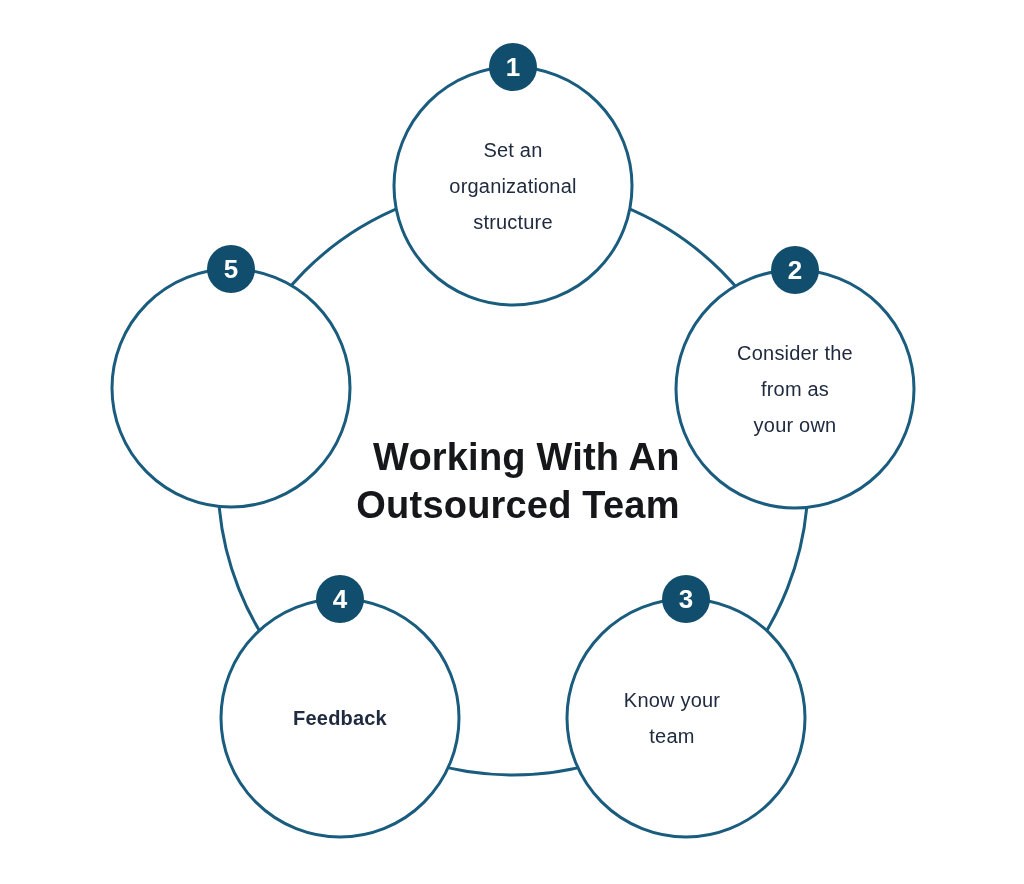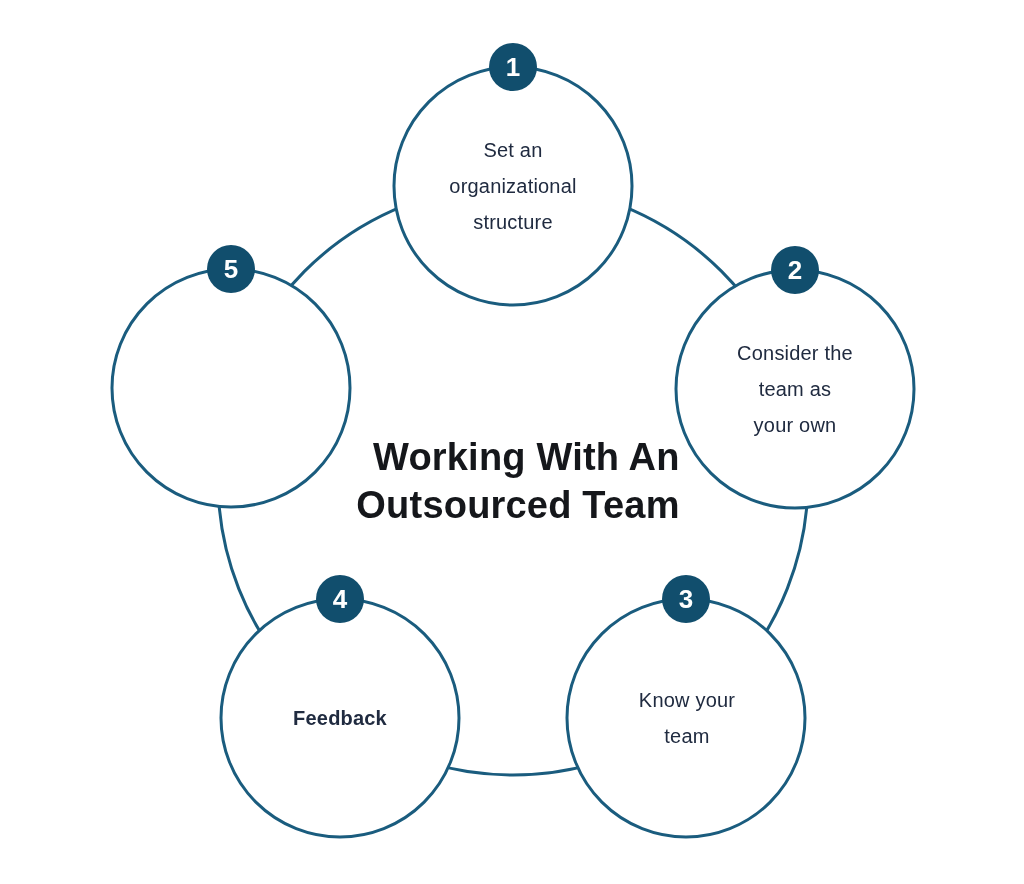--- a/index.html
+++ b/index.html
@@ -90,22 +90,22 @@
       <span>4</span>
     </div>
   <div class="badge" style="left:207px; top:245px;">
       <span>5</span>
     </div>
 
   <div class="node-label" style="left:413px; top:106px;  width:200px; height:160px;">Set an
 organizational
 structure</div>
   <div class="node-label" style="left:695px; top:309px;  width:200px; height:160px;">Consider the
-team as
+from as
 your own</div>
-  <div class="node-label" style="left:587px; top:638px;  width:200px; height:160px;">Know your
+  <div class="node-label" style="left:572px; top:638px;  width:200px; height:160px;">Know your
 team</div>
   <div class="node-label" style="left:240px; top:638px;  width:200px; height:160px;font-weight:bold;">Feedback</div>
 
   <div class="diagram-title">Working With An
 Outsourced Team</div>
 
 </div>
 
 </body></html>

